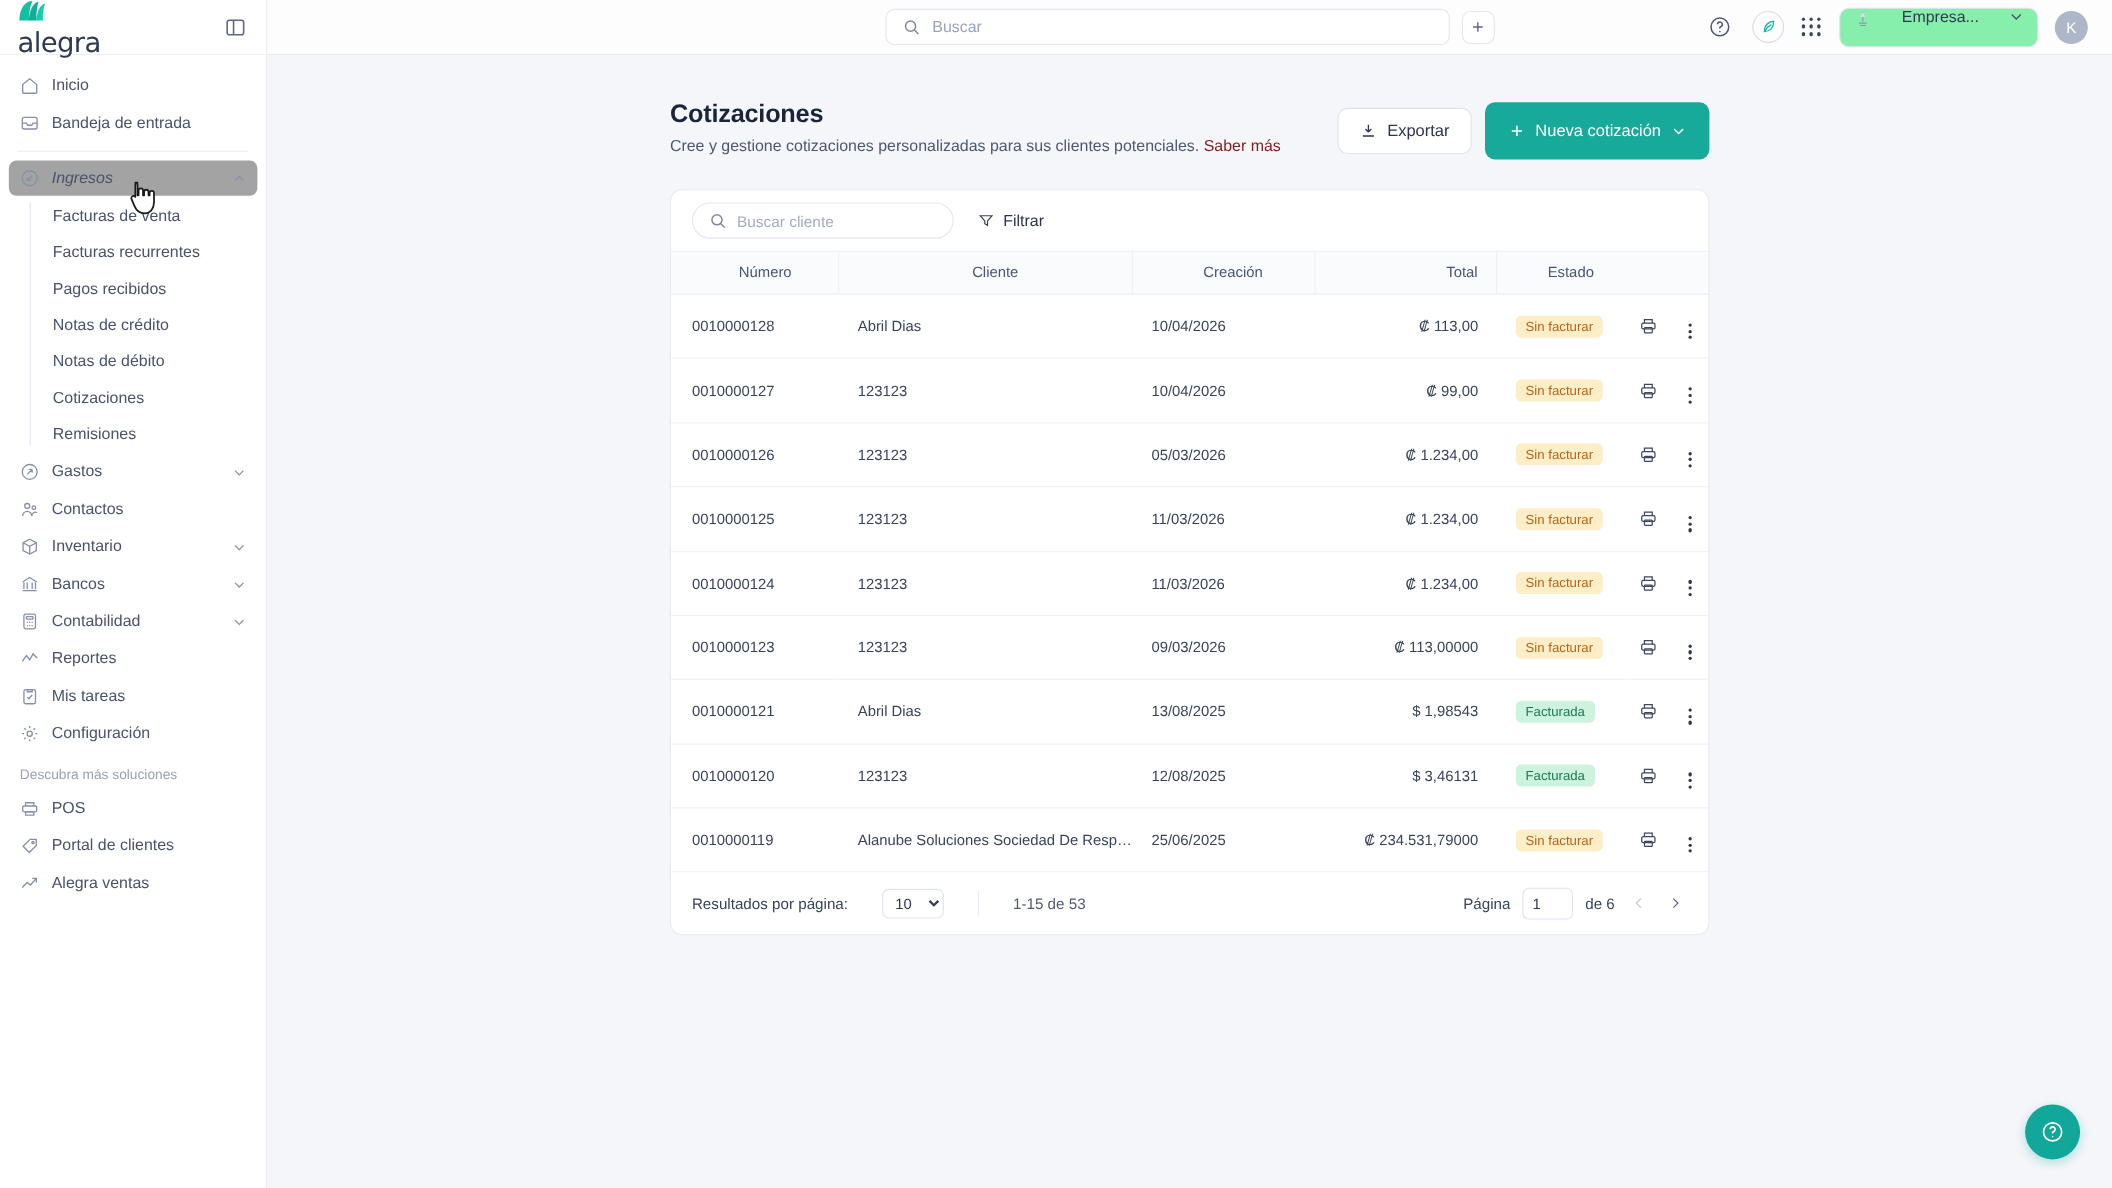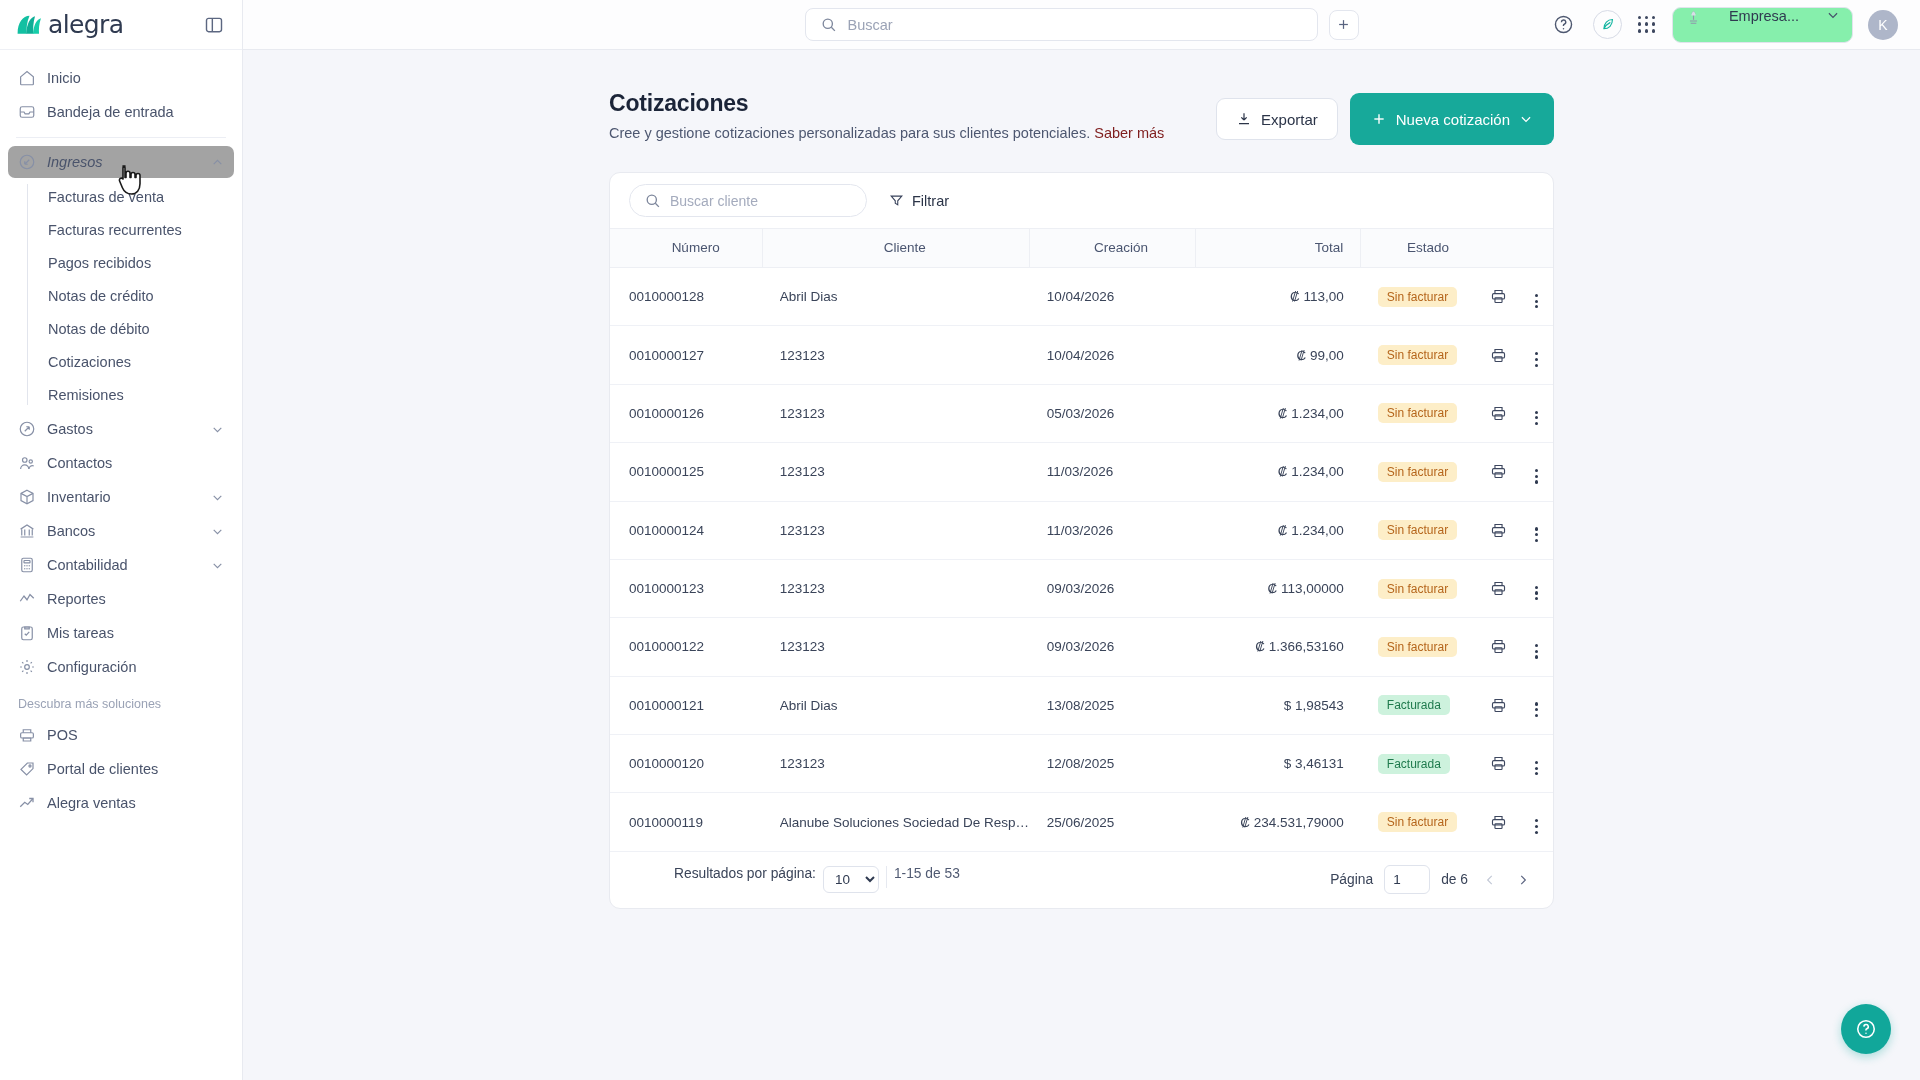--- a/index.html
+++ b/index.html
@@ -19,21 +19,21 @@
     border-right: 1px solid #e8eaf0;
     display: flex; flex-direction: column;
     flex-shrink: 0;
   }
   .sb-top {
     height: 50px; min-height: 50px;
     display: flex; align-items: center; justify-content: space-between;
     padding: 0 18px 0 16px;
     border-bottom: 1px solid #eef0f5;
   }
-  .logo { display: flex; align-items: center; gap: 5px; }
+  .logo { display: flex; gap: 5px; flex-direction: column; }
   .logo-mark { width: 27px; height: 22px; display: block; }
   .logo-text {
     font-size: 25px; color: #2f3a50; letter-spacing: -0.6px;
     font-family: "DejaVu Sans", sans-serif; font-weight: 400;
     line-height: 1;
   }
   .panel-icon { width: 20px; height: 20px; color: #5c6781; cursor: pointer; }
 
   .sb-scroll { flex: 1; overflow: hidden; padding-top: 10px; }
 
@@ -197,21 +197,21 @@
   .badge.invoiced { background: #cdf2dd; color: #1f7a4d; }
 
   .row-ico { width: 17px; height: 17px; color: #3d475f; cursor: pointer; display: inline-block; vertical-align: middle; }
   .dots-btn { cursor: pointer; color: #2f3a50; display: inline-flex; flex-direction: column; gap: 2.5px; align-items: center; }
   .dots-btn i { width: 3.2px; height: 3.2px; background: currentColor; border-radius: 50%; display: block; }
 
   .pager {
     height: 56px; display: flex; align-items: center; padding: 0 19px;
     font-size: 13.8px; color: #3a4459;
   }
-  .pager-left { display: flex; align-items: flex-start; gap: 7px; margin-left: 45px; }
+  .pager-left { display: flex; align-items: center; gap: 31px; }
   .pager select {
     height: 27px; border: 1px solid #dfe3ec; border-radius: 6px; padding: 0 4px 0 7px;
     font-size: 13.5px; color: #2f3a50; background: #fff; cursor: pointer;
     font-family: "Liberation Sans", sans-serif;
   }
   .pager-divider { width: 1px; height: 22px; background: #e6e9f0; }
   .range-txt { color: #505a72; }
   .pager-right { margin-left: auto; display: flex; align-items: center; gap: 11px; }
   .page-input {
     width: 46px; height: 29px; border: 1px solid #dfe3ec; border-radius: 6px;
@@ -632,39 +632,20 @@
                       <i></i>
                     </span></td>
                 </tr>
                 <tr>
                   <td class="c-num">0010000123</td>
                   <td class="c-cli">
                     <span class="ellip">123123</span>
                   </td>
                   <td class="c-cre">09/03/2026</td>
                   <td class="c-tot">₡ 113,00000</td>
-                  <td class="c-est"><span class="badge pending">Sin facturar</span></td>
-                  <td class="c-act"><svg class="row-ico" viewBox="0 0 24 24" fill="none" stroke="currentColor" stroke-width="1.6">
-                      <path d="M7 8V3.5h10V8"></path>
-                      <rect x="3.5" y="8" width="17" height="7.5" rx="1.8"></rect>
-                      <rect x="7" y="14" width="10" height="6.5" rx="1"></rect>
-                    </svg></td>
-                  <td class="c-dots"><span class="dots-btn">
-                      <i></i>
-                      <i></i>
-                      <i></i>
-                    </span></td>
-                </tr>
-                <tr>
-                  <td class="c-num">0010000122</td>
-                  <td class="c-cli">
-                    <span class="ellip">123123</span>
-                  </td>
-                  <td class="c-cre">09/03/2026</td>
-                  <td class="c-tot">₡ 1.366,53160</td>
                   <td class="c-est"><span class="badge pending">Sin facturar</span></td>
                   <td class="c-act"><svg class="row-ico" viewBox="0 0 24 24" fill="none" stroke="currentColor" stroke-width="1.6">
                       <path d="M7 8V3.5h10V8"></path>
                       <rect x="3.5" y="8" width="17" height="7.5" rx="1.8"></rect>
                       <rect x="7" y="14" width="10" height="6.5" rx="1"></rect>
                     </svg></td>
                   <td class="c-dots"><span class="dots-btn">
                       <i></i>
                       <i></i>
                       <i></i>

